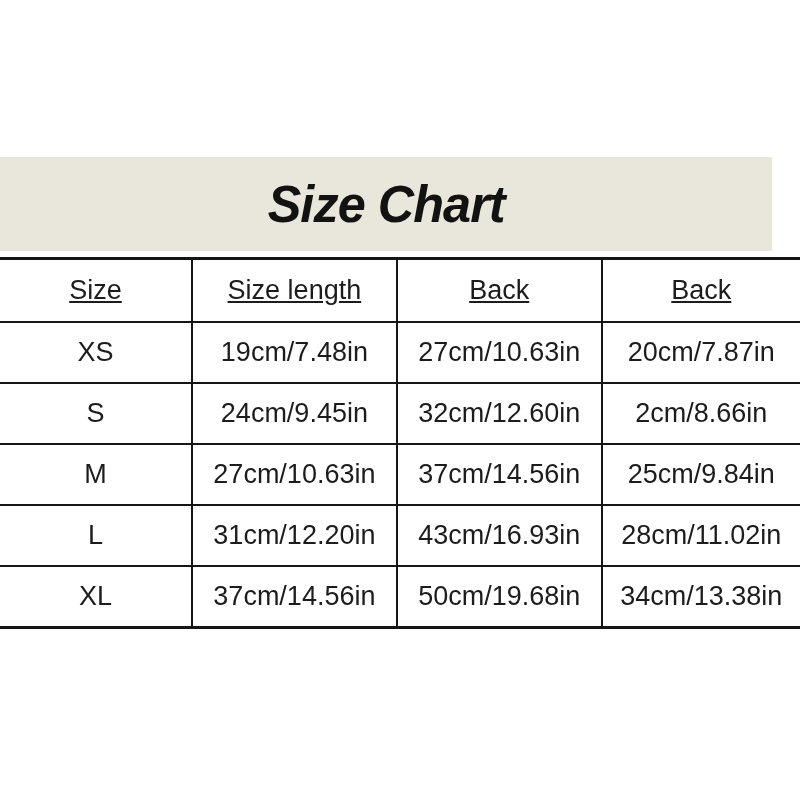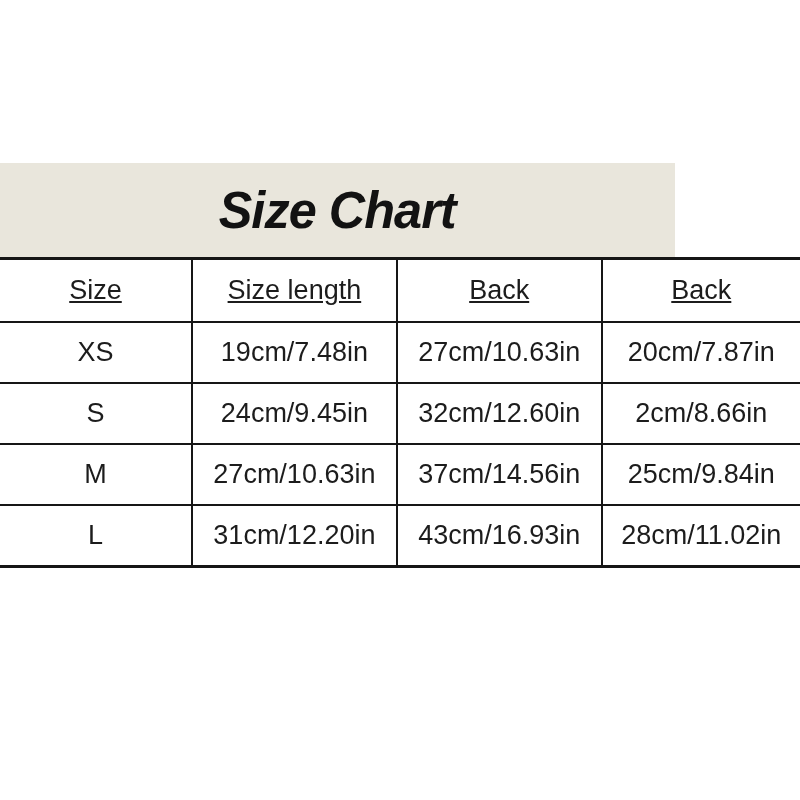--- a/index.html
+++ b/index.html
@@ -11,22 +11,22 @@
   .canvas {
     position: relative;
     width: 800px;
     height: 800px;
     background: #ffffff;
     overflow: hidden;
   }
   .title-band {
     position: absolute;
     left: 0;
-    top: 163px;
-    width: 675px;
+    top: 157px;
+    width: 772px;
     height: 94px;
     background: #e9e6dc;
     display: flex;
     align-items: center;
     justify-content: center;
   }
   .title-band h1 {
     margin: 0;
     font-size: 52px;
     font-weight: bold;
@@ -112,16 +112,22 @@
         <td>27cm/10.63in</td>
         <td>37cm/14.56in</td>
         <td>25cm/9.84in</td>
       </tr>
       <tr>
         <td>L</td>
         <td>31cm/12.20in</td>
         <td>43cm/16.93in</td>
         <td>28cm/11.02in</td>
       </tr>
+      <tr>
+        <td>XL</td>
+        <td>37cm/14.56in</td>
+        <td>50cm/19.68in</td>
+        <td>34cm/13.38in</td>
+      </tr>
     </tbody>
   </table>
 
 </div>
 
 </body></html>

